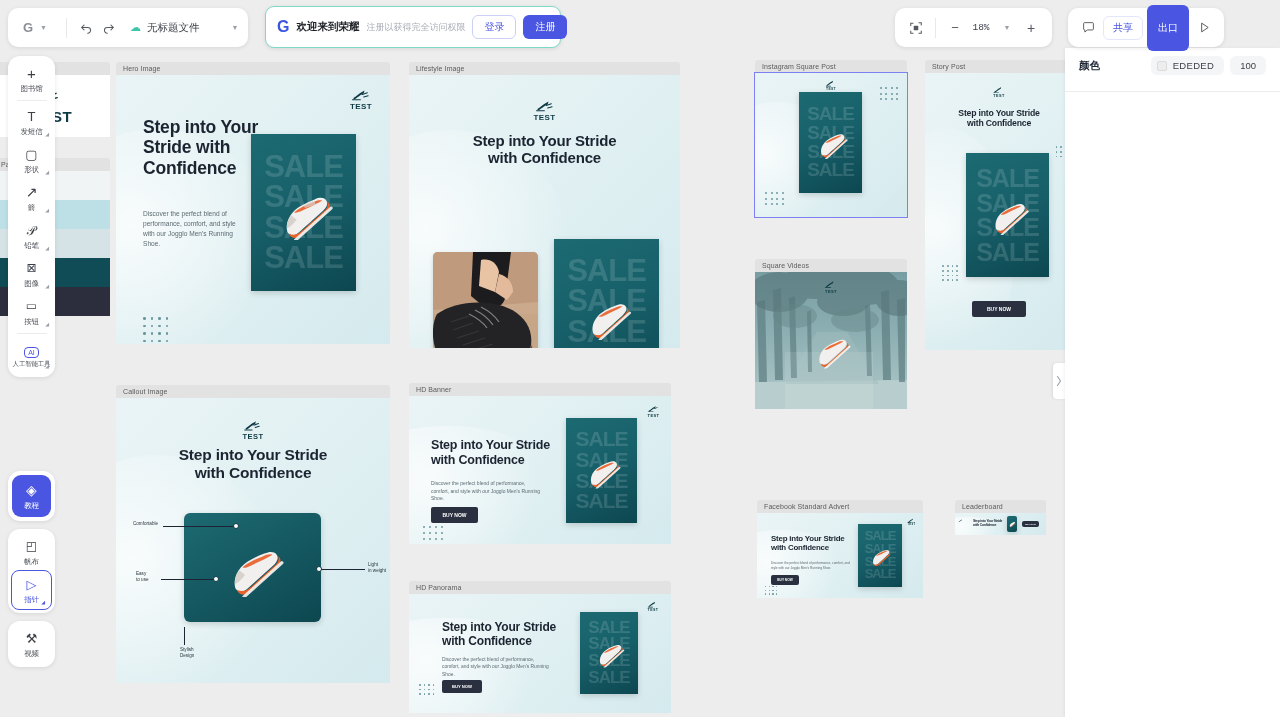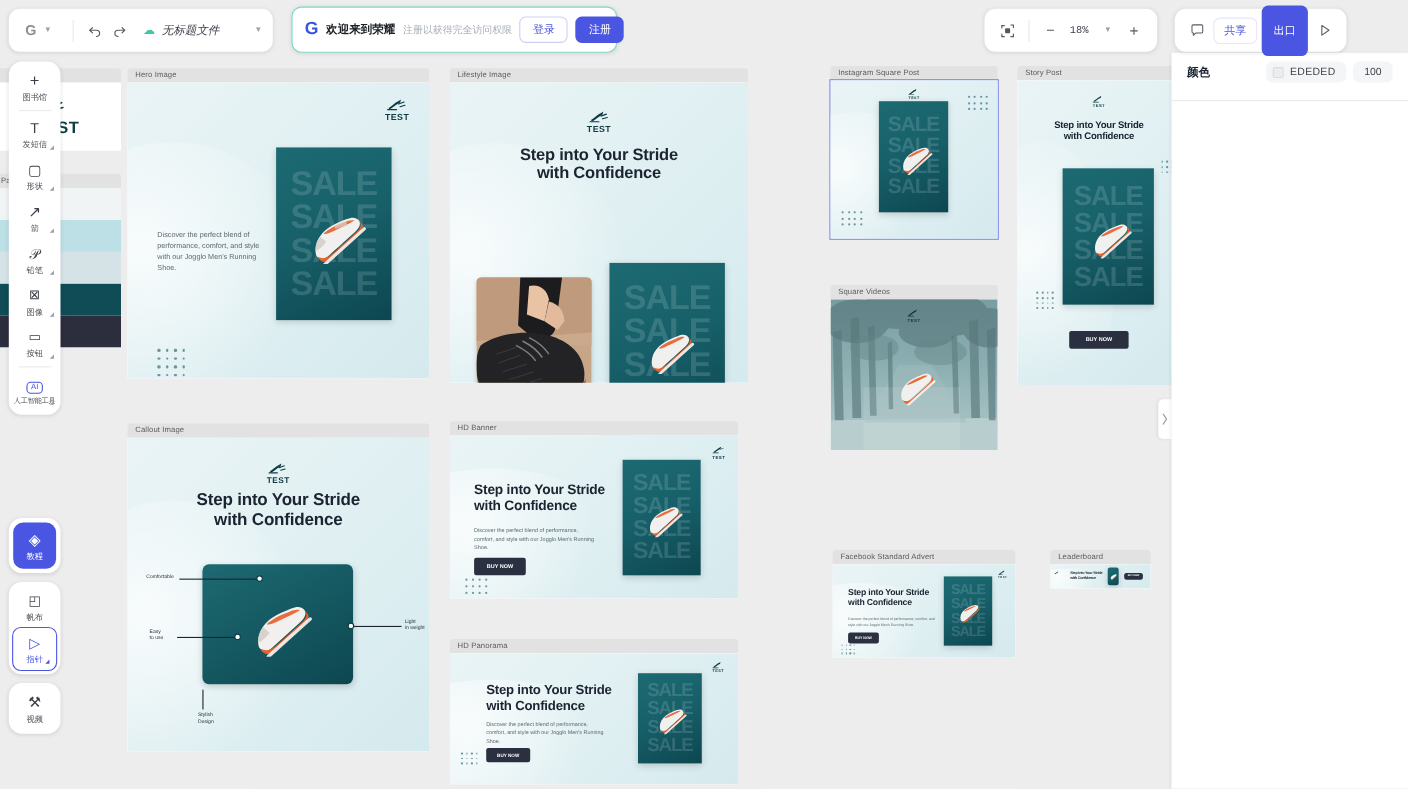--- a/index.html
+++ b/index.html
@@ -126,21 +126,21 @@
     font-size:13px; color:#8a8f96; font-weight:600;
   }
   .chev { font-size:7px; color:#9aa0a8; }
   .tb-div { width:1px; height:20px; background:#e8e8e8; margin:0 9px; }
   .icbtn {
     width:22px; height:22px; display:flex; align-items:center; justify-content:center;
     color:#55595f; font-size:14px; cursor:pointer; border-radius:4px;
   }
   .doc-name { display:flex; align-items:center; gap:6px; padding-left:10px; cursor:pointer;}
   .cloud { color:#3fc6a8; font-size:11px; }
-  .doc-title { font-size:10.5px; color:#3a3f48;font-style:italic; }
+  .doc-title { font-size:10.5px; color:#3a3f48; }
 
   #tb-banner {
     left:265px; width:296px; height:42px; top:6px;
     border:1.2px solid #7fd9c8; border-radius:9px;
     padding:0 9px 0 11px; gap:7px; background:#fff;
   }
   .bn-logo { width:17px; height:17px; color:#3b55e0; font-size:16px; font-weight:700; display:flex;align-items:center;justify-content:center;}
   .bn-title { font-size:10.5px; font-weight:700; color:#1c2026; white-space:nowrap; }
   .bn-sub { font-size:9px; color:#a8aeb6; white-space:nowrap; flex:1; }
   .bn-login {
@@ -264,20 +264,25 @@
             <g fill="#0e3a44">
               <path d="M4 13 C8 11 12 6 17 4 L20 2 L19 6 L14 9 C11 11 8 14 5 15 Z"></path>
               <rect x="2" y="14.5" width="13" height="1.5" rx=".7"></rect>
               <rect x="16" y="7.5" width="9" height="1.5" rx=".7" transform="rotate(-20 16 7.5)"></rect>
               <rect x="18" y="11" width="8" height="1.4" rx=".7" transform="rotate(-16 18 11)"></rect>
             </g>
           </svg>
           <span class="tname" style="font-size:8px;">TEST</span>
         </div>
 
+        <div class="headline" style="position:absolute;left:27px;top:42px;font-size:17.5px;width:120px;">
+          <div>Step into Your</div>
+          <div>Stride with</div>
+          <div>Confidence</div>
+        </div>
 
         <div class="bodytext" style="position:absolute;left:27px;top:134px;width:105px;font-size:6.6px;">Discover the perfect blend of performance, comfort, and style with our Jogglo Men's Running Shoe.</div>
 
         <div class="dots" style="position:absolute;left:27px;top:242px;grid-template-columns:repeat(4,2.5px);gap:5px;">
           <i style="width:2.5px;height:2.5px"></i>
             <i style="width:2.5px;height:2.5px"></i>
             <i style="width:2.5px;height:2.5px"></i>
             <i style="width:2.5px;height:2.5px"></i>
           <i style="width:2.5px;height:2.5px"></i>
             <i style="width:2.5px;height:2.5px"></i>

